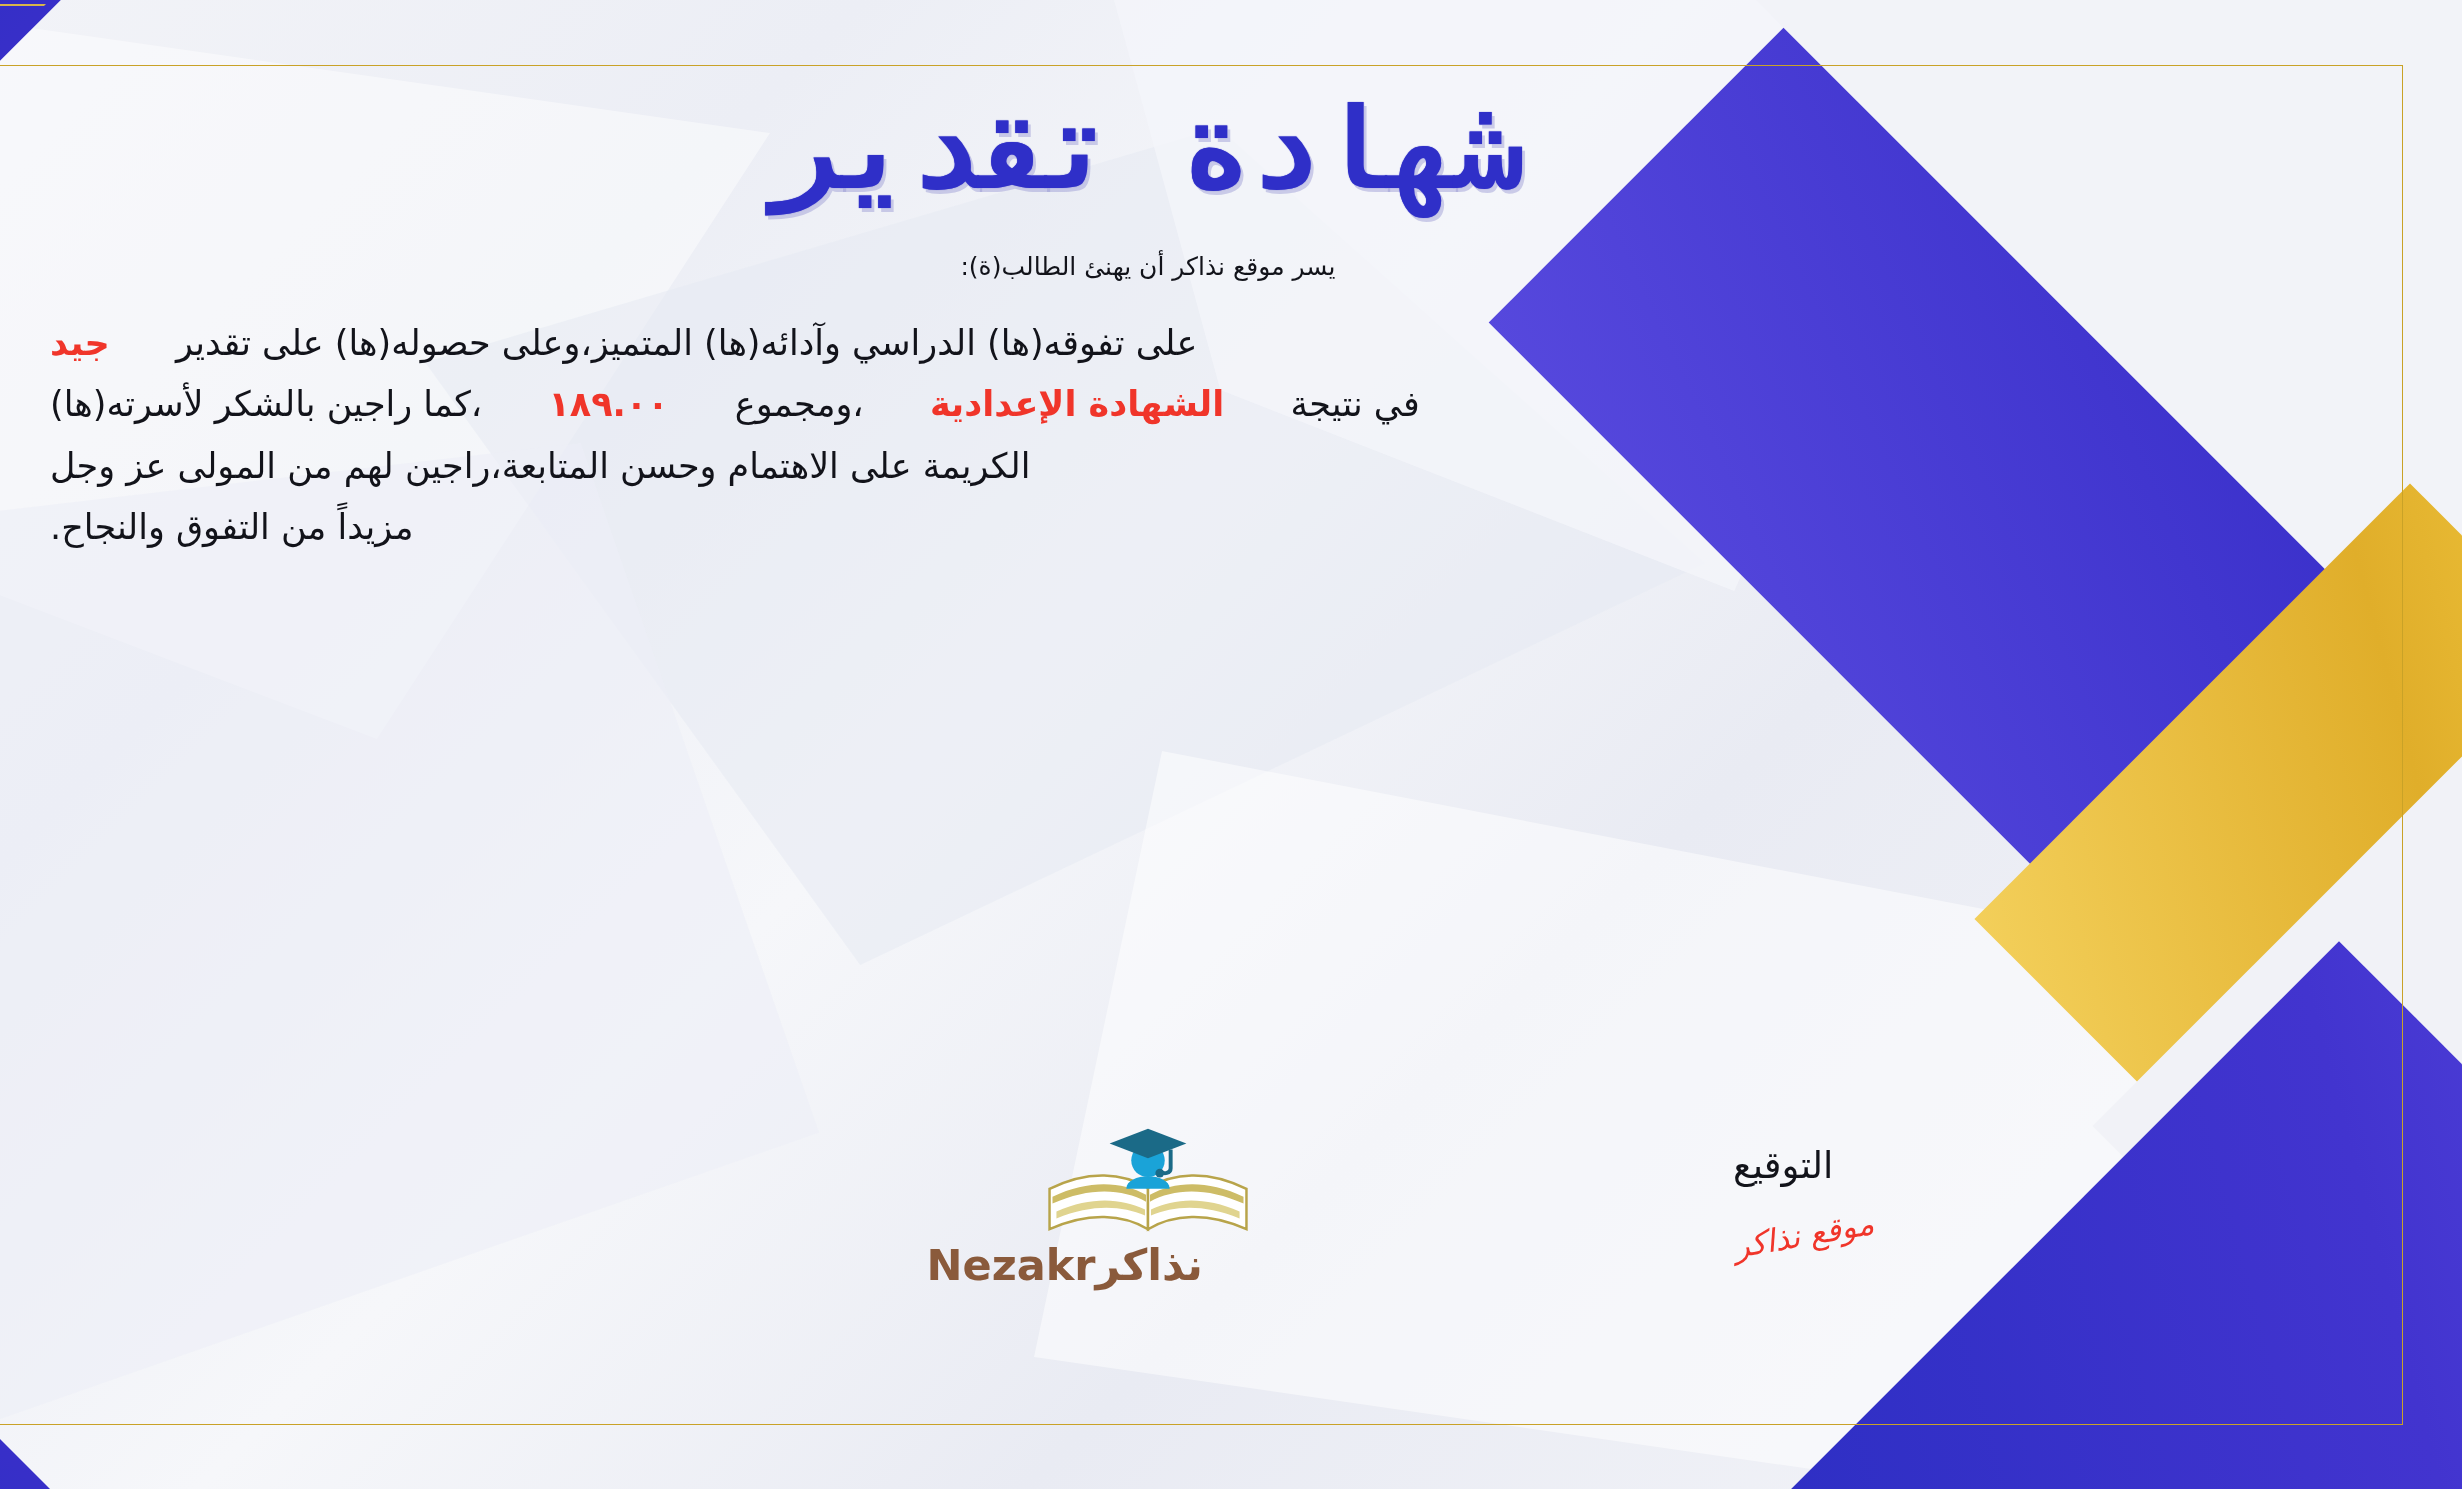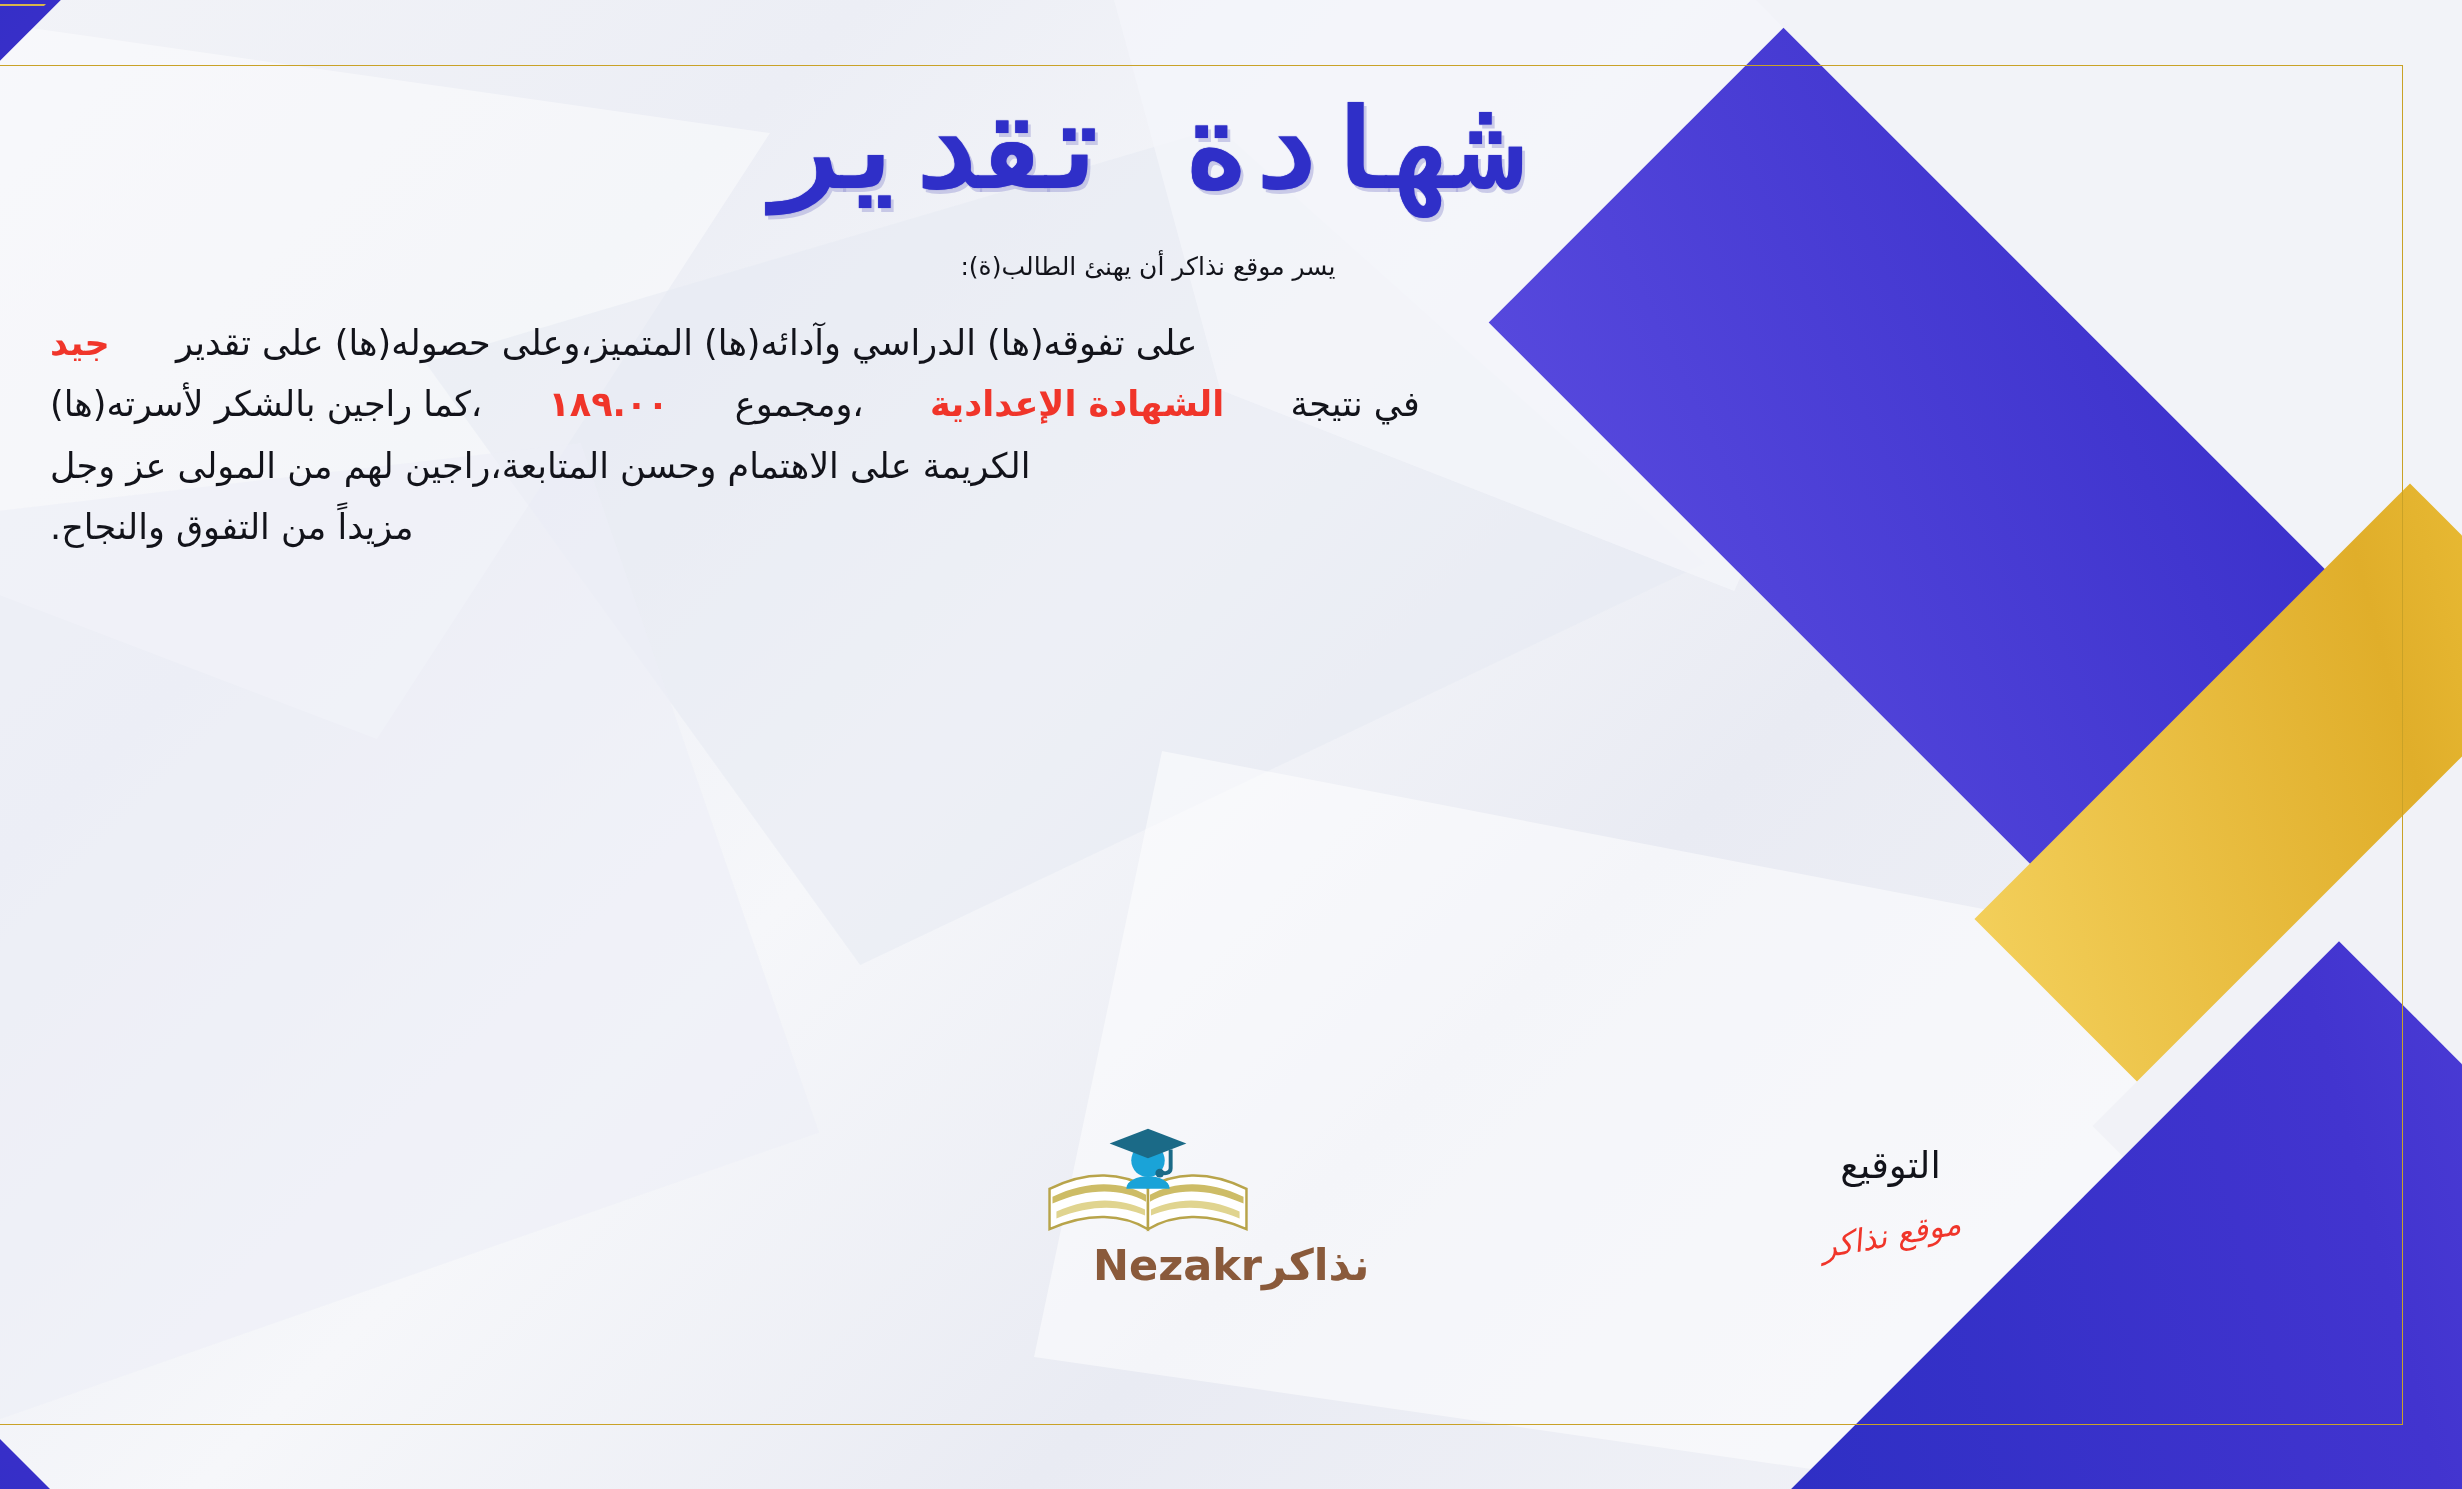--- a/index.html
+++ b/index.html
@@ -152,21 +152,21 @@
     right: 0;
     left: 0;
     height: 305px;
   }
 
   .signature-block {
     position: absolute;
     right: 355px;
     top: 44px;
     width: 315px;
-    text-align: center;
+    text-align: left;
     direction: rtl;
   }
   .signature-label {
     font-size: 37px;
     color: #12131a;
   }
   .signature-script {
     margin-top: 29.5px;
     font-size: 31.5px;
     color: #f0352a;
@@ -176,21 +176,21 @@
     display: inline-block;
     direction: rtl;
   }
 
   .logo-block {
     position: absolute;
     left: 50%;
     transform: translateX(-50%);
     top: 14.8px;
     width: 443px;
-    text-align: right;
+    text-align: left;
   }
   .logo-mark { width: 227px; height: 128px; margin: 0 auto; display: block; }
   .logo-word {
     margin-top: -3px;
     font-size: 43px;
     font-weight: bold;
     color: #8a5a3b;
     letter-spacing: 0px;
     direction: rtl;
     font-family: "DejaVu Sans", "Liberation Sans", sans-serif;

